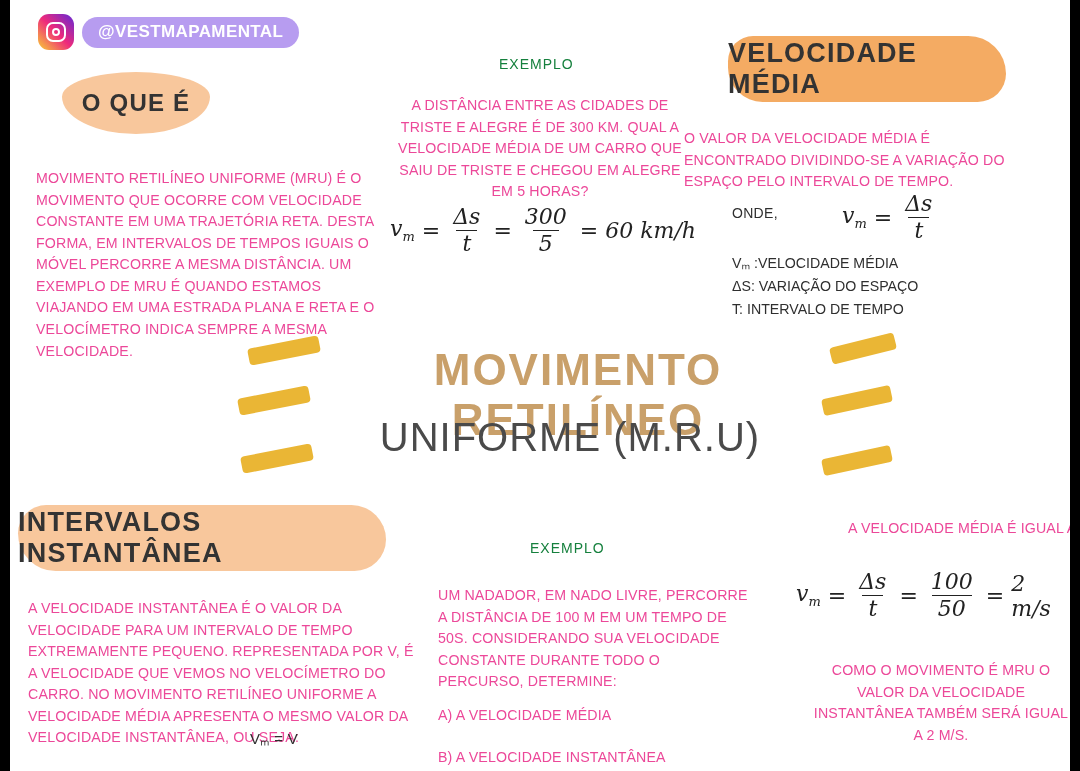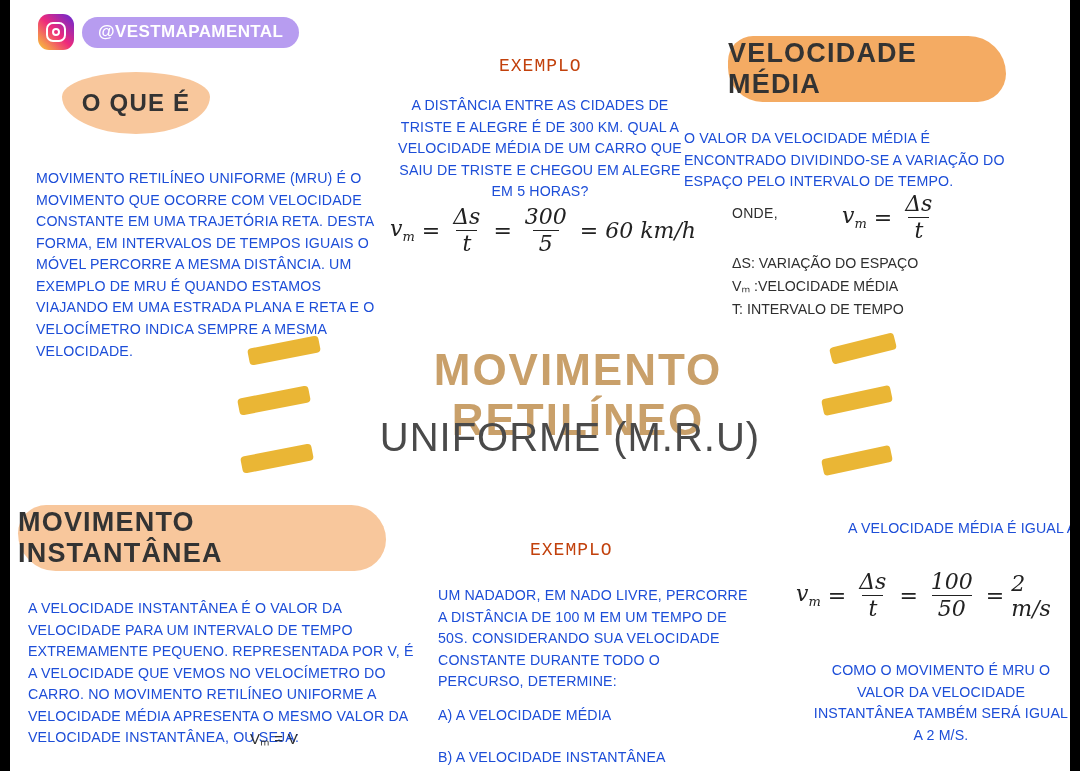--- a/index.html
+++ b/index.html
@@ -80,29 +80,28 @@
   #h-oque { left: 52px; top: 72px; width: 148px; height: 62px; font-size: 24px; border-radius: 50% 50% 50% 50%/40% 40% 60% 60%; }
   #h-vmedia { left: 718px; top: 30px; width: 278px; height: 66px; font-size: 27px; border-radius: 40px 60px 45px 55px; margin-top: 6px; }
   #h-vinst { left: 8px; top: 505px; width: 368px; height: 66px; font-size: 27px; border-radius: 45px 55px 50px 60px; }
 
   
   .txt {
     position: absolute;
     font-size: 14.2px;
     line-height: 1.52;
     letter-spacing: .15px;
-    color: #1d4ed8;
+    color: #ec4899;
   }
   .txt.center { text-align: center; }
   .label-exemplo {
     position: absolute;
-    font-size: 18px;
+    font-size: 14px;
     letter-spacing: 1px;
-    color: #c2410c;
-    font-family: Liberation Mono, monospace;
+    color: #15803d;
   }
 
   
   .title-main {
     position: absolute;
     left: 308px;
     top: 345px;
     width: 520px;
     text-align: center;
     font-size: 44px;
@@ -210,36 +209,36 @@
   <div class="formula" style="left:832px; top:192px;">
     <span class="vm-sym"><span>v</span><sub>m</sub></span>
     <span>=</span>
     <span class="frac">
       <span class="num">Δs</span>
       <span class="den">t</span>
     </span>
   </div>
 
   <div class="legend" style="left:722px; top:252px; width:330px;">
+    <div>Vₘ :VELOCIDADE MÉDIA</div>
     <div>ΔS: VARIAÇÃO DO ESPAÇO</div>
-    <div>Vₘ :VELOCIDADE MÉDIA</div>
     <div>T: INTERVALO DE TEMPO</div>
   </div>
 
   <div class="dash" id="d1"></div>
   <div class="dash" id="d2"></div>
   <div class="dash" id="d3"></div>
   <div class="dash" id="d4"></div>
   <div class="dash" id="d5"></div>
   <div class="dash" id="d6"></div>
 
   <div class="title-main">MOVIMENTO RETILÍNEO</div>
   <div class="title-sub">UNIFORME (M.R.U)</div>
 
-  <div class="hl peach-soft" id="h-vinst">MOVIMENTO INSTANTÂNEA</div>
+  <div class="hl peach-soft" id="h-vinst">INTERVALOS INSTANTÂNEA</div>
   <div class="txt" style="left:18px; top:598px; width:392px;">A VELOCIDADE INSTANTÂNEA É O VALOR DA VELOCIDADE PARA UM INTERVALO DE TEMPO EXTREMAMENTE PEQUENO. REPRESENTADA POR V, É A VELOCIDADE QUE VEMOS NO VELOCÍMETRO DO CARRO. NO MOVIMENTO RETILÍNEO UNIFORME A VELOCIDADE MÉDIA APRESENTA O MESMO VALOR DA VELOCIDADE INSTANTÂNEA, OU SEJA:</div>
   <div class="sub-note" style="left:240px; top:728px; font-size:15px;">Vₘ  = V</div>
 
   <div class="label-exemplo" style="left:520px; top:540px;">EXEMPLO</div>
   <div class="txt" style="left:428px; top:585px; width:310px;">UM NADADOR, EM NADO LIVRE, PERCORRE A DISTÂNCIA DE 100 M EM UM TEMPO DE 50S. CONSIDERANDO SUA VELOCIDADE CONSTANTE DURANTE TODO O PERCURSO, DETERMINE:</div>
   <div class="txt" style="left:428px; top:705px; width:310px;">A) A VELOCIDADE MÉDIA</div>
   <div class="txt" style="left:428px; top:728px; width:310px;margin-top:19px;">B) A VELOCIDADE INSTANTÂNEA</div>
 
   <div class="txt" style="left:838px; top:518px; width:240px;">A VELOCIDADE MÉDIA É IGUAL A:</div>
   <div class="formula" style="left:786px; top:570px;">

